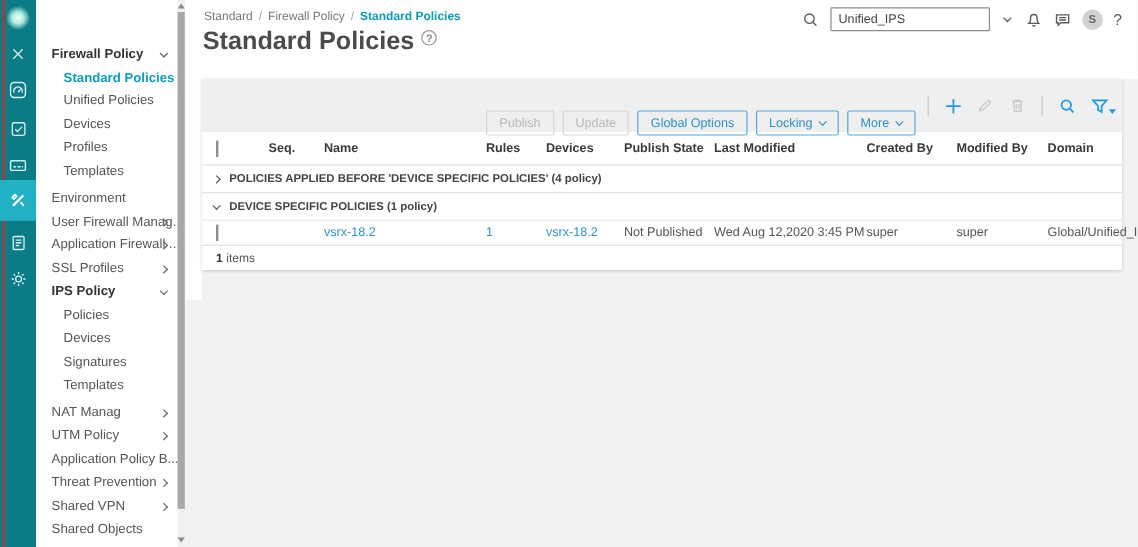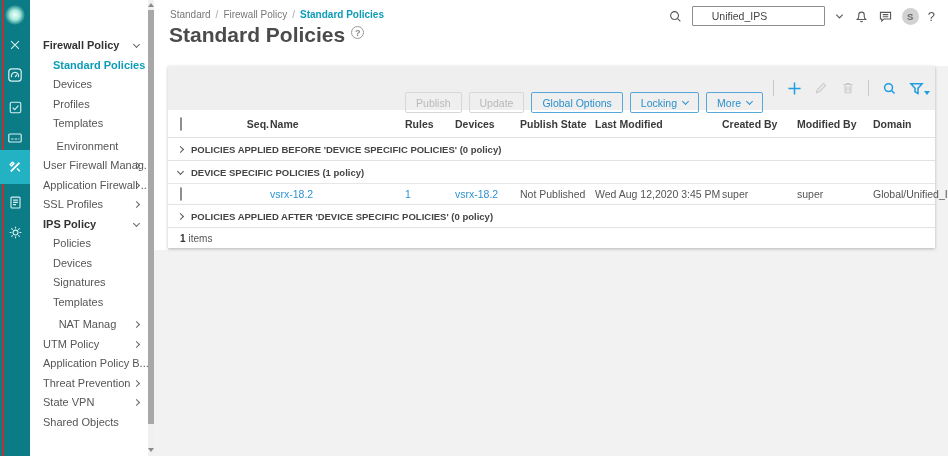--- a/index.html
+++ b/index.html
@@ -17,21 +17,21 @@
   .logo-glow { width:20px; height:20px; border-radius:50%;
     background:radial-gradient(circle, #f2fffc 0%, #aaeadc 35%, rgba(11,124,134,0) 72%); }
 
   
   .sidebar { position:absolute; left:30px; top:0; width:118px; height:456px; background:#fff; padding-top:36px; z-index:4; }
   .nav-item { position:relative; height:19.5px; line-height:19.5px; padding-left:13px; padding-right:16px;
     font-size:11px; color:#555; white-space:nowrap; overflow:hidden; cursor:pointer; }
   .nav-item.group { font-weight:bold; color:#333; }
   .nav-item.sub { padding-left:23px; }
   .nav-item.selected { color:#0d9cb7; font-weight:bold; }
-  .nav-item.mt { margin-top:3px;text-align:center; }
+  .nav-item.mt { margin-top:3px; }
   .chev { position:absolute; right:9px; top:7px; width:5px; height:5px; border-right:1.4px solid #666; border-bottom:1.4px solid #666; }
   .chev.right { transform:rotate(-45deg); }
   .chev.down  { transform:rotate(45deg); top:6px; }
 
   
   .side-scroll { position:absolute; left:148px; top:0; width:6px; height:456px; background:#f0f0f0; z-index:6; }
   .side-scroll .thumb { position:absolute; left:0; top:10px; width:6px; height:414px; background:#a8a8a8; cursor:pointer; }
   .scroll-arrow { position:absolute; left:0; width:0; height:0; border-left:3px solid transparent; border-right:3px solid transparent; }
   .scroll-arrow.up { top:3px; border-bottom:4px solid #8a8a8a; }
   .scroll-arrow.down { top:448px; border-top:4px solid #8a8a8a; }
@@ -46,21 +46,21 @@
   .breadcrumb .sep { margin:0 5px; color:#aaa; }
   .breadcrumb .current { color:#0d9cb7; font-weight:bold; }
 
   .page-title { position:absolute; left:15px; top:23px; font-size:21px; color:#4b4b4b; z-index:2; }
   .help-badge { display:inline-block; width:13px; height:13px; line-height:12px; border:1px solid #999; border-radius:50%;
     font-size:9px; color:#888; text-align:center; vertical-align:6px; margin-left:6px; font-weight:bold; cursor:pointer; }
 
   .topbar-right { position:absolute; top:4px; right:13px; height:24px; display:flex; align-items:center; gap:9px; z-index:3; }
   .topbar-right svg { stroke:#5a5a5a; fill:none; stroke-width:1.2; cursor:pointer; }
   .global-search-input { width:133px; height:20px; border:1px solid #8d8d8d; border-radius:1px; font-family:"Liberation Sans",sans-serif;
-    font-size:10.5px; color:#444; padding:0 19px; outline:none; }
+    font-size:10.5px; color:#444; padding:0 6px; outline:none; }
   .avatar { width:17px; height:17px; border-radius:50%; background:#d2d2d2; color:#666; font-size:9.5px; font-weight:bold;
     display:flex; align-items:center; justify-content:center; cursor:pointer; }
   .help-q { font-size:13px; color:#555; cursor:pointer; }
 
   
   .panel { position:absolute; left:14px; top:66px; width:767px; background:#fff; box-shadow:0 1px 3px rgba(0,0,0,.25); }
 
   .toolbar { height:44px; background:#efefef; display:flex; align-items:center; justify-content:flex-end; padding-right:9px; gap:7px; }
   .btn { height:21px; padding:0 10px; font-size:10.5px; border-radius:2px; display:flex; align-items:center; gap:6px;
     background:transparent; cursor:pointer; white-space:nowrap; font-family:"Liberation Sans",sans-serif;margin-top:29px; }
@@ -74,21 +74,21 @@
   .ic-gray svg { stroke:#c9c9c9; stroke-width:1.3; cursor:default; }
   .funnel-wrap { position:relative; }
   .funnel-caret { position:absolute; right:-4px; bottom:3px; width:0; height:0;
     border-left:3px solid transparent; border-right:3px solid transparent; border-top:4px solid #1f9ce2; }
 
   
   .grid-row { display:grid; grid-template-columns:30px 60px 135px 50px 65px 75px 127px 75px 76px 1fr;
     align-items:center; padding-left:12px; }
   .thead { height:27px; font-size:10.5px; font-weight:bold; color:#3a3a3a; }
   .th { cursor:pointer; }
-  .th.seq { text-align:right; padding-right:1px; }
+  .th.seq { text-align:right; padding-right:24px; }
   .cb { width:11px; height:11px; border:1px solid #8e8e8e; border-radius:1px; background:#fff; cursor:pointer; }
 
   .group-row { height:23px; display:flex; align-items:center; gap:8px; padding-left:10px;
     border-top:1px solid #e2e2e2; font-size:9.5px; font-weight:bold; color:#444; cursor:pointer; }
   .group-chev { width:5px; height:5px; border-right:1.5px solid #555; border-bottom:1.5px solid #555; flex:none; }
   .group-chev.right { transform:rotate(-45deg); }
   .group-chev.down { transform:rotate(45deg); margin-top:-2px; }
 
   .data-row { height:21px; border-top:1px solid #e6e6e6; font-size:10.5px; color:#555; }
   .link { color:#2e93d4; cursor:pointer; }
@@ -146,37 +146,38 @@
     <svg width="15" height="15" viewBox="0 0 16 16">
         <circle cx="8" cy="8" r="2.6"></circle>
         <path d="M8 1.8v2M8 12.2v2M1.8 8h2M12.2 8h2M3.6 3.6L5 5M11 11l1.4 1.4M12.4 3.6L11 5M5 11l-1.4 1.4"></path>
       </svg>
   </div>
 </div>
 
 <nav class="sidebar">
   <div class="nav-item group"><span>Firewall Policy</span><span class="chev down"></span></div>
   <div class="nav-item sub selected"><span>Standard Policies</span></div>
+  <div class="nav-item sub"><span>Unified Policies</span></div>
   <div class="nav-item sub"><span>Devices</span></div>
   <div class="nav-item sub"><span>Profiles</span></div>
   <div class="nav-item sub"><span>Templates</span></div>
   <div class="nav-item mt"><span>Environment</span></div>
   <div class="nav-item"><span>User Firewall Manag...</span><span class="chev right"></span></div>
   <div class="nav-item"><span>Application Firewall ...</span><span class="chev right"></span></div>
   <div class="nav-item"><span>SSL Profiles</span><span class="chev right"></span></div>
   <div class="nav-item group"><span>IPS Policy</span><span class="chev down"></span></div>
   <div class="nav-item sub"><span>Policies</span></div>
   <div class="nav-item sub"><span>Devices</span></div>
   <div class="nav-item sub"><span>Signatures</span></div>
   <div class="nav-item sub"><span>Templates</span></div>
   <div class="nav-item mt"><span>NAT Manag</span><span class="chev right"></span></div>
   <div class="nav-item"><span>UTM Policy</span><span class="chev right"></span></div>
   <div class="nav-item"><span>Application Policy B...</span></div>
   <div class="nav-item"><span>Threat Prevention</span><span class="chev right"></span></div>
-  <div class="nav-item"><span>State VPN</span><span class="chev right"></span></div>
+  <div class="nav-item"><span>Shared VPN</span><span class="chev right"></span></div>
   <div class="nav-item"><span>Shared Objects</span></div>
 </nav>
 
 <div class="side-scroll">
   <div class="scroll-arrow up"></div>
   <div class="thumb"></div>
   <div class="scroll-arrow down"></div>
 </div>
 
 <div class="main">
@@ -271,45 +272,41 @@
       <div class="th">Devices</div>
       <div class="th">Publish State</div>
       <div class="th">Last Modified</div>
       <div class="th">Created By</div>
       <div class="th">Modified By</div>
       <div class="th">Domain</div>
     </div>
 
     <div class="group-row">
       <span class="group-chev right"></span>
-      <span>POLICIES APPLIED BEFORE 'DEVICE SPECIFIC POLICIES' (0 policy)</span>
+      <span>POLICIES APPLIED BEFORE 'DEVICE SPECIFIC POLICIES' (4 policy)</span>
     </div>
 
     <div class="group-row">
       <span class="group-chev down"></span>
       <span>DEVICE SPECIFIC POLICIES (1 policy)</span>
     </div>
 
     <div class="grid-row data-row">
       <div><span class="cb"></span></div>
       <div class="th seq"></div>
       <div><span class="link">vsrx-18.2</span></div>
       <div><span class="link">1</span></div>
       <div><span class="link">vsrx-18.2</span></div>
       <div>Not Published</div>
       <div>Wed Aug 12,2020 3:45 PM</div>
       <div>super</div>
       <div>super</div>
       <div class="cell-domain">Global/Unified_IPS</div>
     </div>
 
-    <div class="group-row">
-      <span class="group-chev right"></span>
-      <span>POLICIES APPLIED AFTER 'DEVICE SPECIFIC POLICIES' (0 policy)</span>
-    </div>
 
     <div class="tfoot">
       <b>1</b>
       <span>items</span>
     </div>
 
   </div>
 </div>
 
 </body></html>

